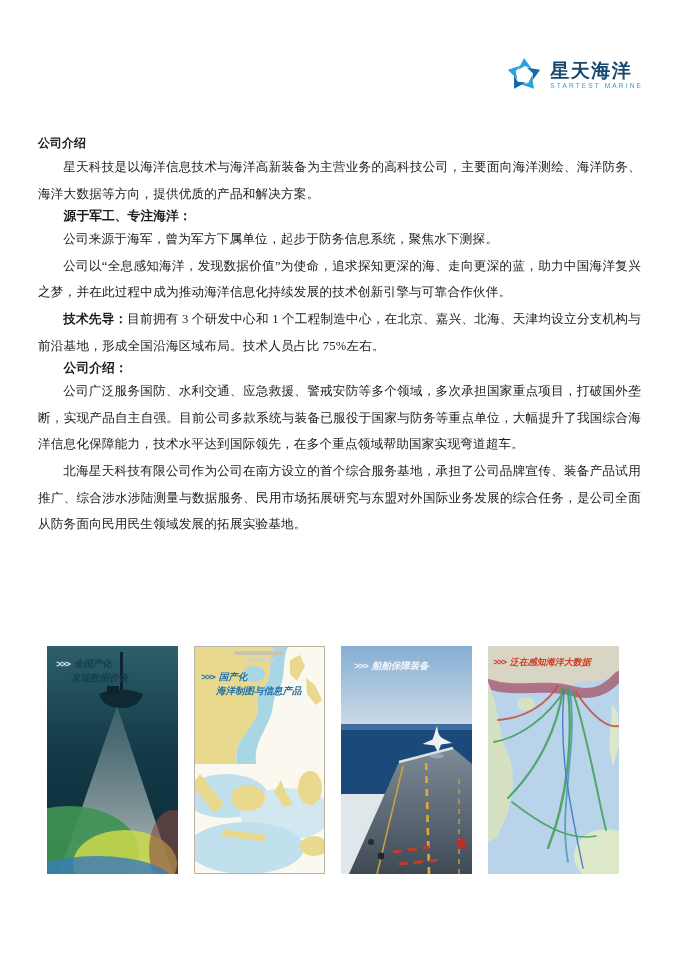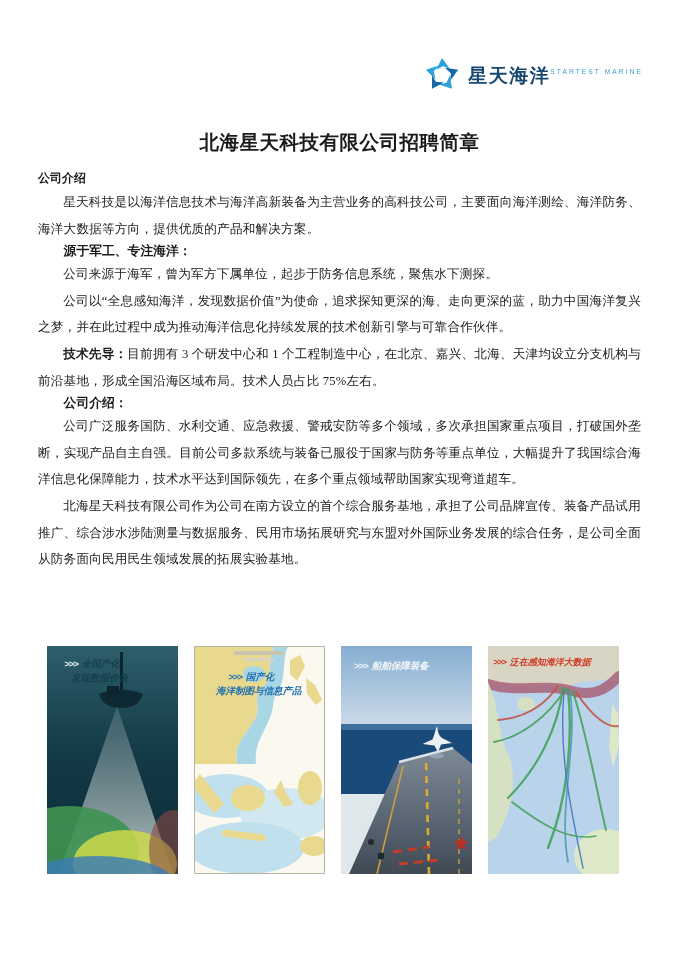--- a/index.html
+++ b/index.html
@@ -3,39 +3,39 @@
 <meta charset="utf-8">
 <style>
   html,body{margin:0;padding:0;background:#ffffff;}
   .page{
     position:relative;width:679px;height:960px;background:#ffffff;overflow:hidden;
     font-family:"Liberation Serif","DejaVu Serif",serif;color:#1b1b1b;
   }
   
   .logo{position:absolute;top:56px;right:36px;display:flex;align-items:center;gap:7px;}
   .logo-icon{width:38px;height:38px;flex:0 0 auto;}
-  .logo-text{display:flex;flex-direction:row;line-height:1;}
+  .logo-text{display:flex;flex-direction:column;line-height:1;}
   .logo-cn{font-family:"Liberation Sans","DejaVu Sans",sans-serif;font-weight:bold;
     font-size:19px;letter-spacing:1.5px;color:#17476d;}
   .logo-en{font-family:"Liberation Sans","DejaVu Sans",sans-serif;font-size:6.6px;
     letter-spacing:2.1px;color:#369fd2;margin-top:3px;}
   
   .content{position:absolute;left:38px;top:129px;width:603px;}
   .doc-title{font-size:19.5px;font-weight:bold;text-align:center;margin:0 0 14px 0;letter-spacing:0.5px;}
   .h-section{font-size:12px;font-weight:bold;margin:6px 0 2px 0;}
   .h-sub{font-size:12.8px;font-weight:bold;margin:1px 0;text-indent:2em;}
   .para{font-size:12.6px;line-height:26.6px;text-align:justify;text-indent:2em;margin:0;
     letter-spacing:0.2px;}
   .b-inline{font-weight:bold;}
   
   .gallery{position:absolute;left:47px;top:646px;width:572px;display:flex;gap:16px;}
   .g-item{position:relative;width:131px;height:228px;overflow:hidden;flex:0 0 auto;background:#dfe7ea;}
   .g-item svg{display:block;width:131px;height:228px;}
   .g-caption{position:absolute;font-family:"Liberation Sans","DejaVu Sans",sans-serif;
-    font-weight:bold;font-style:italic;font-size:9.5px;line-height:1.45;white-space:nowrap;text-align:center;}
+    font-weight:bold;font-style:italic;font-size:9.5px;line-height:1.45;white-space:nowrap;}
   .chev{font-weight:bold;letter-spacing:-1px;margin-right:4px;}
   .cap-l2{display:block;padding-left:15px;}
   .cap1{top:11px;left:9px;color:#143f4d;}  .cap1 .chev{color:#e9f2f2;}
   .cap2{top:24px;left:7px;color:#1e6fae;}  .cap2 .chev{color:#1e6fae;}
   .cap3{top:13px;left:13px;color:#f2f5f8;} .cap3 .chev{color:#f2f5f8;}
   .cap4{top:10px;left:5px;color:#cf3a22;font-size:9px;} .cap4 .chev{color:#cf3a22;}
 </style>
 </head>
 <body>
 
@@ -63,21 +63,20 @@
         </g>
       </svg>
     </span>
     <span class="logo-text">
       <span class="logo-cn">星天海洋</span>
       <span class="logo-en">STARTEST MARINE</span>
     </span>
   </div>
 
   <div class="content">
-    <h1 class="doc-title">北海星天科技有限公司招聘简章</h1>
 
     <div class="h-section">公司介绍</div>
 
     <p class="para">星天科技是以海洋信息技术与海洋高新装备为主营业务的高科技公司，主要面向海洋测绘、海洋防务、海洋大数据等方向，提供优质的产品和解决方案。</p>
 
     <div class="h-sub">源于军工、专注海洋：</div>
     <p class="para">公司来源于海军，曾为军方下属单位，起步于防务信息系统，聚焦水下测探。</p>
     <p class="para">公司以“全息感知海洋，发现数据价值”为使命，追求探知更深的海、走向更深的蓝，助力中国海洋复兴之梦，并在此过程中成为推动海洋信息化持续发展的技术创新引擎与可靠合作伙伴。</p>
 
     <p class="para"><span class="b-inline">技术先导：</span><span>目前拥有 3 个研发中心和 1 个工程制造中心，在北京、嘉兴、北海、天津均设立分支机构与前沿基地，形成全国沿海区域布局。技术人员占比 75%左右。</span></p>

